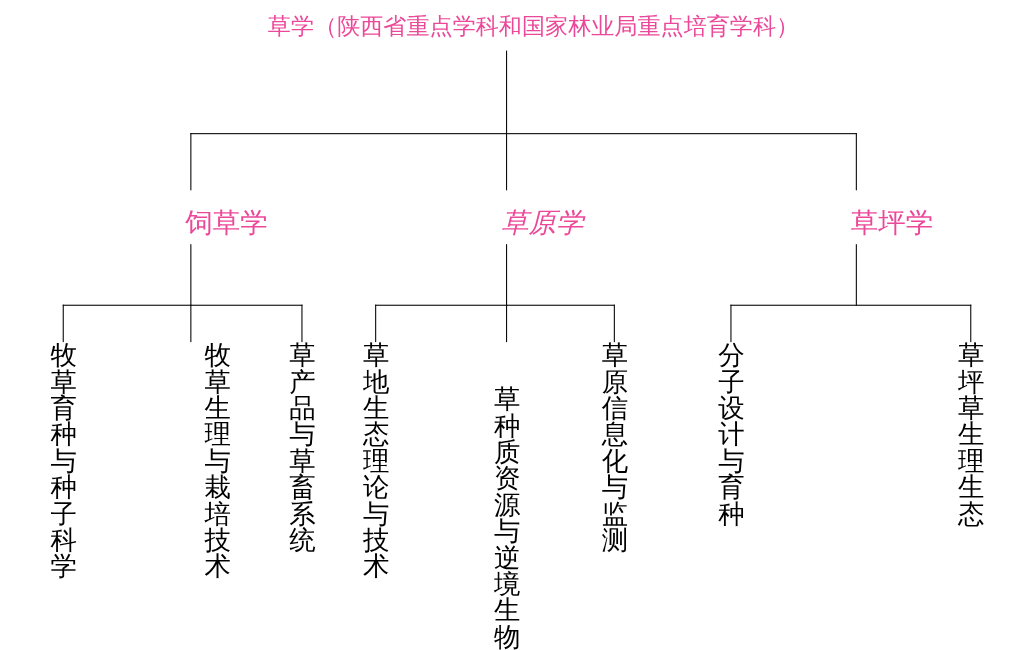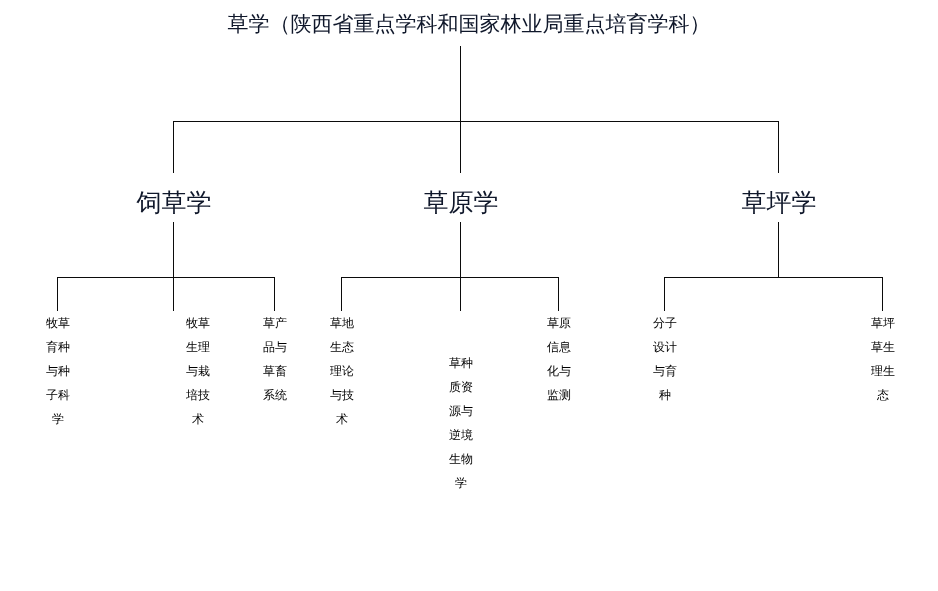--- a/index.html
+++ b/index.html
@@ -13,42 +13,43 @@
   
   .line{position:absolute;background:#0b0b0b;}
   .vline{width:1px;}
   .hline{height:1px;}
 
   
   .node{
     position:absolute;
     white-space:nowrap;
     line-height:1;
-    color:#0f172a;
+    color:#ec4899;
+    margin-left:32px;
   }
   .root{
     font-size:21px;
     left:0;right:0;top:14px;
     text-align:center;
     letter-spacing:0px;
   }
   .lvl2{
     font-size:25px;
     top:190px;
     transform:translateX(-50%);
     text-align:center;
   }
 
   
   .leaf{
     position:absolute;
     top:311px;
     transform:translateX(-50%);
     width:26px;
-    font-size:12px;
+    font-size:24px;
     line-height:24px;
     text-align:center;
     letter-spacing:0;
     word-break:break-all;
     color:#000;
   }
 </style>
 </head>
 <body>
 
@@ -58,21 +59,21 @@
 
   <div class="line vline" style="left:460px;top:46px;height:75px;"></div>
 
   <div class="line hline" style="left:173px;top:121px;width:606px;"></div>
 
   <div class="line vline" style="left:173px;top:121px;height:52px;"></div>
   <div class="line vline" style="left:460px;top:121px;height:52px;"></div>
   <div class="line vline" style="left:778px;top:121px;height:52px;"></div>
 
   <div class="node lvl2" style="left:174px;">饲草学</div>
-  <div class="node lvl2" style="left:461px;">草原学</div>
+  <div class="node lvl2" style="left:461px;font-style:italic;">草原学</div>
   <div class="node lvl2" style="left:779px;">草坪学</div>
 
   <div class="line vline" style="left:173px;top:222px;height:56px;"></div>
   <div class="line hline" style="left:57px;top:277px;width:218px;"></div>
   <div class="line vline" style="left:57px;top:277px;height:34px;"></div>
   <div class="line vline" style="left:173px;top:277px;height:34px;"></div>
   <div class="line vline" style="left:274px;top:277px;height:34px;"></div>
 
   <div class="line vline" style="left:460px;top:222px;height:56px;"></div>
   <div class="line hline" style="left:341px;top:277px;width:218px;"></div>

